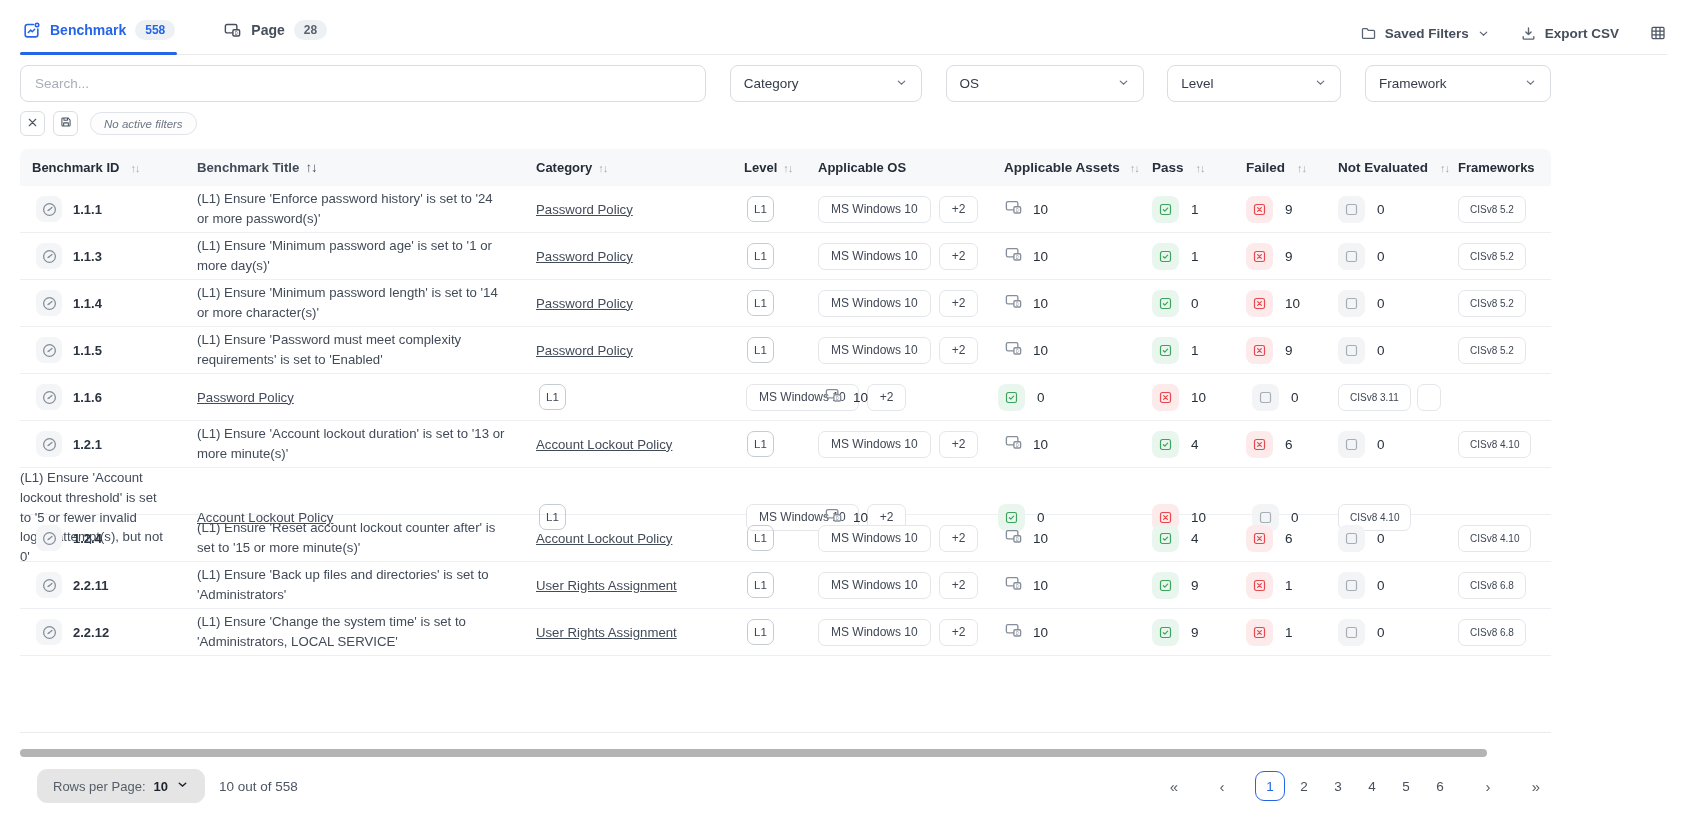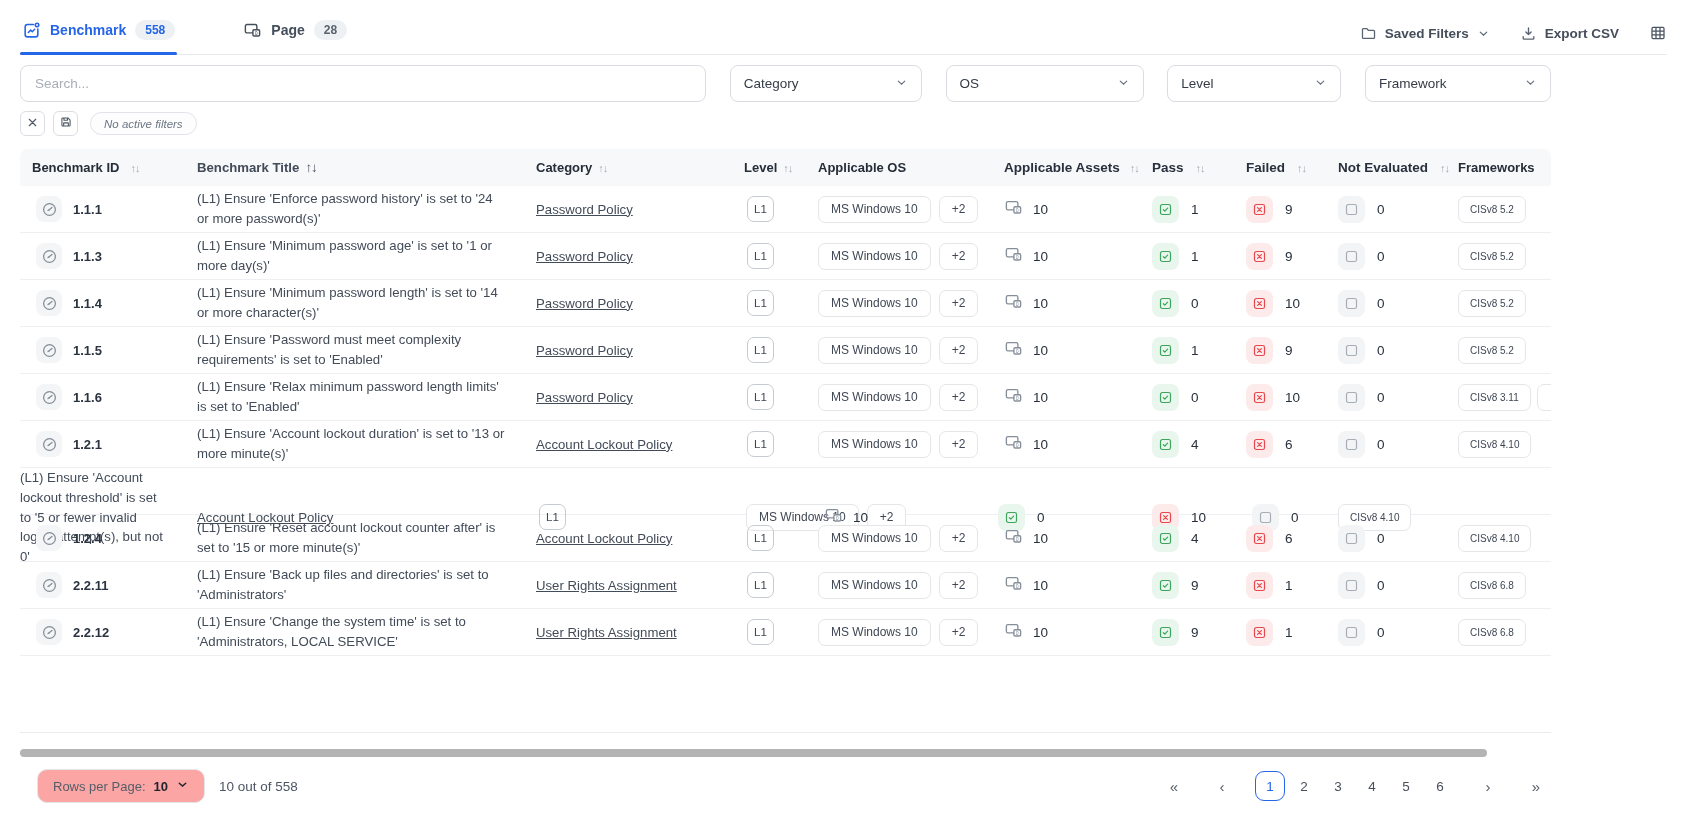--- a/index.html
+++ b/index.html
@@ -3,21 +3,21 @@
 <meta charset="utf-8">
 <style>
   * { margin:0; padding:0; box-sizing:border-box; }
   html,body { background:#ffffff; width:1687px; height:838px; overflow:hidden;
     font-family:"Liberation Sans", sans-serif; color:#333c48; }
   .app { width:1647px; margin:0 20px; padding-top:14px; }
 
   
   .tabbar { display:flex; align-items:flex-end; justify-content:space-between;
     border-bottom:1px solid #e8eaee; }
-  .tabs { display:flex; gap:64px;align-items:flex-end; }
+  .tabs { display:flex; gap:44px;align-items:flex-end; }
   .tab { position:relative; display:flex; align-items:center; gap:9px; padding:6px 2px 14px 2px; cursor:pointer; }
   .tab .tab-label { font-size:14px; font-weight:bold; color:#454e5b; }
   .tab.active .tab-label { color:#2565e8; }
   .tab.active::after { content:""; position:absolute; left:0; right:0; bottom:-1px; height:3px;
     border-radius:2px; background:#2565e8; }
   .tab-count { background:#eef1f4; border-radius:11px; padding:3px 10px; font-size:12px; font-weight:bold; color:#5a6370; }
   .tab.active .tab-count { color:#2565e8; }
   .tab .ticon { width:19px; height:19px; display:inline-flex; }
   .top-actions { display:flex; align-items:center; gap:30px; padding-bottom:12px; }
   .action-btn { display:flex; align-items:center; gap:8px; font-size:13.5px; font-weight:bold;
@@ -78,21 +78,21 @@
   .fw-chip { height:27px; border:1px solid #e4e6ea; border-radius:7px; background:#fff;
     display:inline-flex; align-items:center; padding:0 11px; font-size:10px; color:#3f4754; white-space:nowrap; flex:none; min-width:18px; }
 
   
   .hscroll { width:1531px; height:8px; margin-top:16px; border-radius:4px; position:relative; }
   .hthumb { position:absolute; left:0; top:0; height:8px; width:1467px; background:#b4b4b4; border-radius:4px; cursor:pointer; }
 
   
   .footer { width:1531px; margin-top:12px; display:flex; align-items:center; justify-content:space-between; }
   .footer-left { display:flex; align-items:center; gap:14px; padding-left:17px; }
-  .rpp { height:34px; border:1px solid #e3e5e8; border-radius:10px; background:#fca5a5; cursor:pointer;
+  .rpp { height:34px; border:1px solid #e3e5e8; border-radius:10px; background:#e5e5e5; cursor:pointer;
     display:flex; align-items:center; gap:8px; padding:0 15px; font-family:inherit; font-size:13px; color:#555e68; }
   .rpp .rpp-val { color:#1d242d; font-weight:bold; }
   .count-text { font-size:13.5px; color:#4d5664; }
   .pager { display:flex; align-items:center; gap:4px; }
   .pg { width:30px; height:30px; display:flex; align-items:center; justify-content:center;
     font-size:13.5px; color:#49505b; background:none; border:none; border-radius:9px; cursor:pointer; font-family:inherit; }
   .pg.nav { font-size:15px; color:#555c66; }
   .pg.active { border:1px solid #2565e8; color:#2565e8; }
   .pg.gap-l { margin-left:14px; } .pg.gap-r { margin-right:14px; }
 </style>
@@ -524,23 +524,20 @@
     <div class="cell c-id">
       <span class="gauge-wrap">
         <svg viewBox="0 0 24 24" width="17" height="17" fill="none" stroke="#858e99" stroke-width="1.8" stroke-linecap="round">
           <circle cx="12" cy="12" r="8.3"></circle>
                   <path d="M11.5 12.5l4-3.4"></path>
                   <path d="M11.5 12.5l-1.6 1"></path>
         </svg>
       </span>
       <span class="id-text">1.1.6</span>
     </div>
-    <div class="cell c-title">
-              <span>(L1) Ensure 'Relax minimum password length limits' is set to 'Enabled'</span>
-            </div>
     <div class="cell c-cat">
               <span>Password Policy</span>
             </div>
     <div class="cell c-level">
               <span class="level-chip">L1</span>
             </div>
     <div class="cell c-os">
               <span class="os-chip">MS Windows 10</span>
               <span class="os-chip">+2</span>
             </div>

